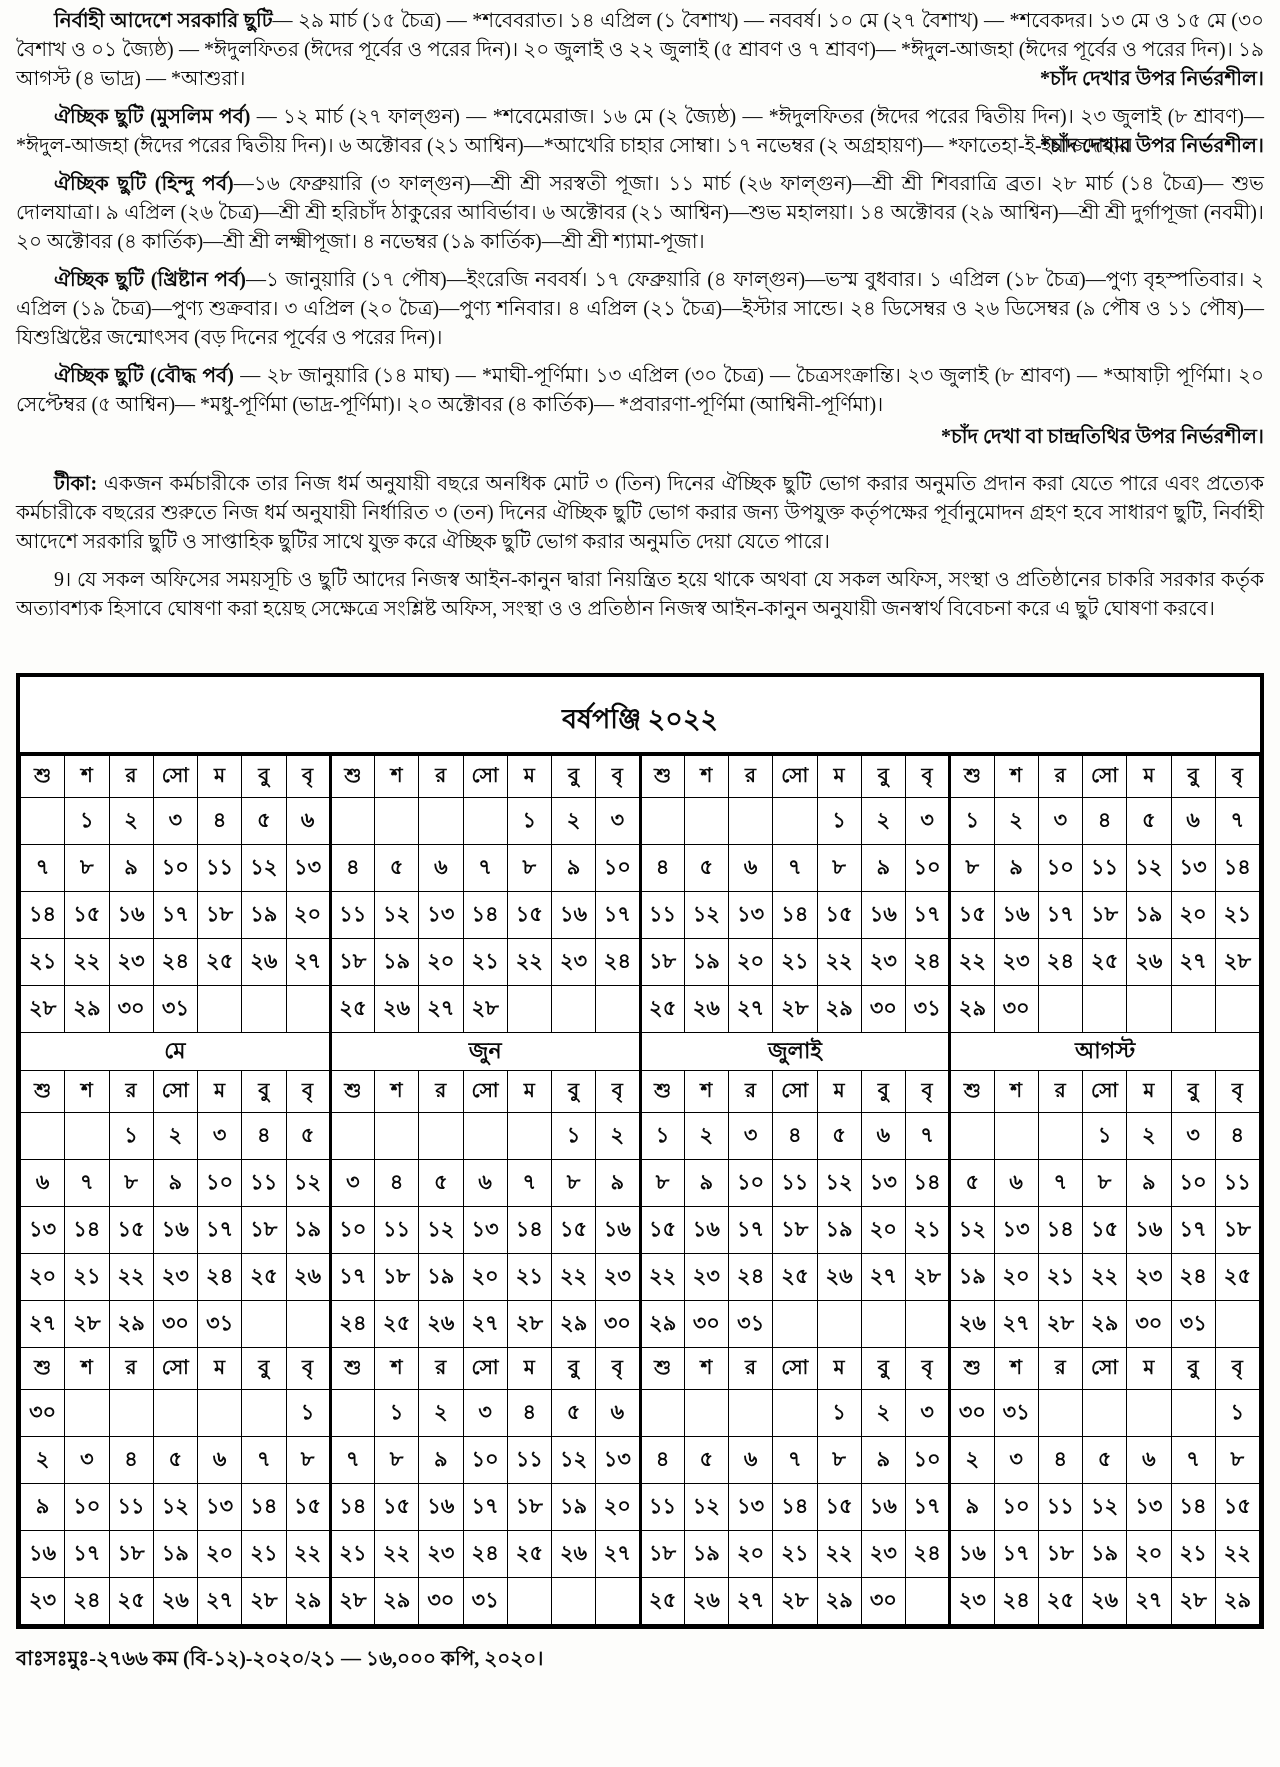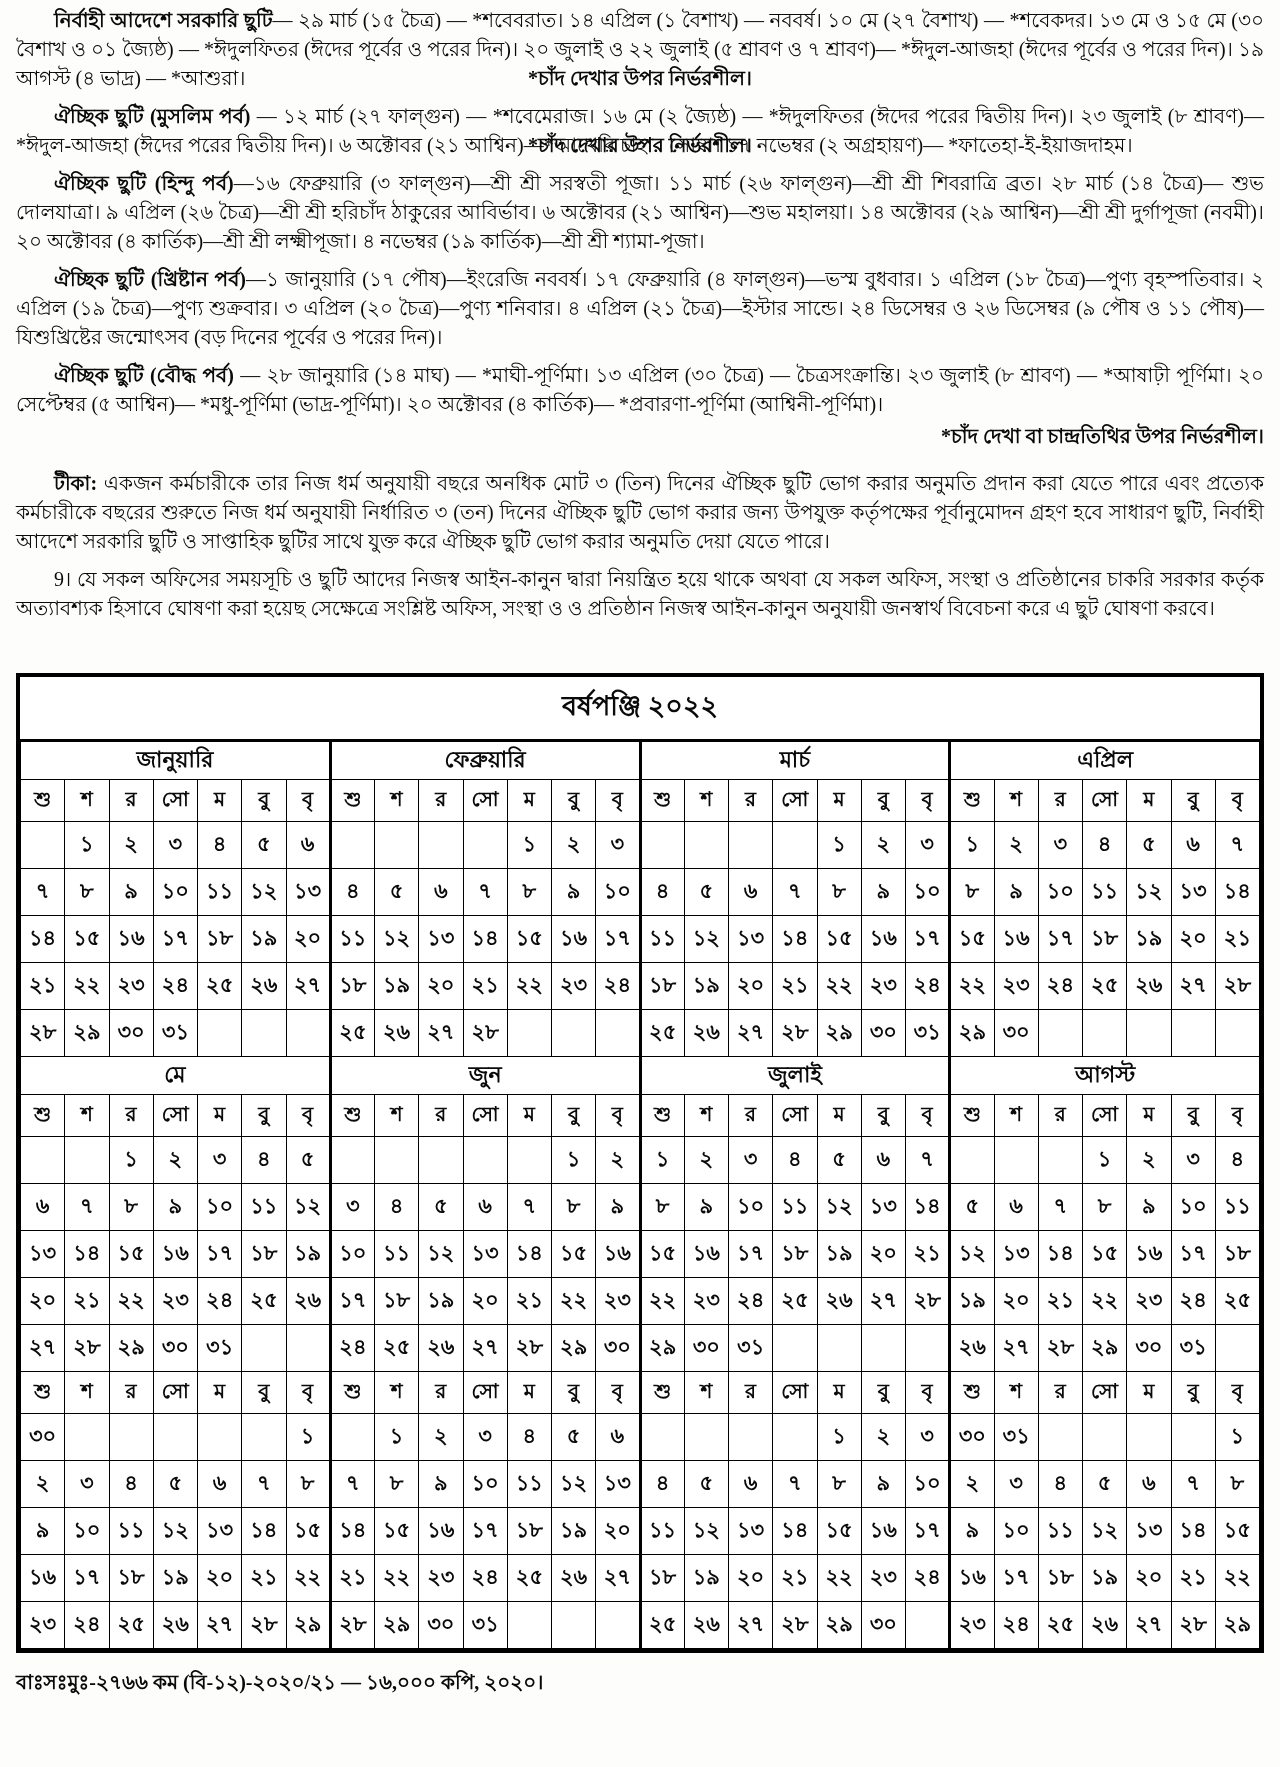--- a/index.html
+++ b/index.html
@@ -17,33 +17,33 @@
     font-size:20px;line-height:29px;
     text-align:justify;
     text-indent:38px;
   }
   .textblock b{font-weight:bold;}
   .note{
     text-align:right;
     font-size:20px;line-height:29px;
     font-weight:bold;
   }
-  .note.inline{margin-top:-38px;margin-bottom:9px;text-align:center;}
+  .note.inline{margin-top:-38px;margin-bottom:9px;}
   .note.block{margin-top:-6px;margin-bottom:18px;}
   
   .calendar-wrap{
     margin-top:50px;
     border:4px solid #000;
     background:#fff;
   }
   .cal-title{
     text-align:center;
     font-weight:bold;
     font-size:27px;
-    padding:8px 0 9px 0;
+    padding:21px 0 9px 0;
     border-bottom:3px solid #000;
   }
   table.cal{
     border-collapse:collapse;
     width:100%;
     table-layout:fixed;
   }
   table.cal th,table.cal td{
     border:1px solid #000;
     text-align:center;
@@ -100,26 +100,20 @@
     <p><b>টীকা:</b><span> একজন কর্মচারীকে তার নিজ ধর্ম অনুযায়ী বছরে অনধিক মোট ৩ (তিন) দিনের ঐচ্ছিক ছুটি ভোগ করার অনুমতি প্রদান করা যেতে পারে এবং প্রত্যেক কর্মচারীকে বছরের শুরুতে নিজ ধর্ম অনুযায়ী নির্ধারিত ৩ (তন) দিনের ঐচ্ছিক ছুটি ভোগ করার জন্য উপযুক্ত কর্তৃপক্ষের পূর্বানুমোদন গ্রহণ হবে সাধারণ ছুটি, নির্বাহী আদেশে সরকারি ছুটি ও সাপ্তাহিক ছুটির সাথে যুক্ত করে ঐচ্ছিক ছুটি ভোগ করার অনুমতি দেয়া যেতে পারে।</span></p>
 
     <p><span>9। যে সকল অফিসের সময়সূচি ও ছুটি আদের নিজস্ব আইন-কানুন দ্বারা নিয়ন্ত্রিত হয়ে থাকে অথবা যে সকল অফিস, সংস্থা ও প্রতিষ্ঠানের চাকরি সরকার কর্তৃক অত্যাবশ্যক হিসাবে ঘোষণা করা হয়েছ সেক্ষেত্রে সংশ্লিষ্ট অফিস, সংস্থা ও ও প্রতিষ্ঠান নিজস্ব আইন-কানুন অনুযায়ী জনস্বার্থ বিবেচনা করে এ ছুট ঘোষণা করবে।</span></p>
 
   </div>
 
   <div class="calendar-wrap">
     <div class="cal-title">বর্ষপঞ্জি ২০২২</div>
     <table class="cal">
       <tbody>
-          <tr class="band0">
-            <th colspan="7" class="month-name">জানুয়ারি</th>
-            <th colspan="7" class="month-name month-start">ফেব্রুয়ারি</th>
-            <th colspan="7" class="month-name month-start">মার্চ</th>
-            <th colspan="7" class="month-name month-start">এপ্রিল</th>
-          </tr>
           <tr>
             <th class="dayhead">শু</th>
             <th class="dayhead">শ</th>
             <th class="dayhead">র</th>
             <th class="dayhead">সো</th>
             <th class="dayhead">ম</th>
             <th class="dayhead">বু</th>
             <th class="dayhead">বৃ</th>
             <th class="dayhead month-start">শু</th>
             <th class="dayhead">শ</th>

